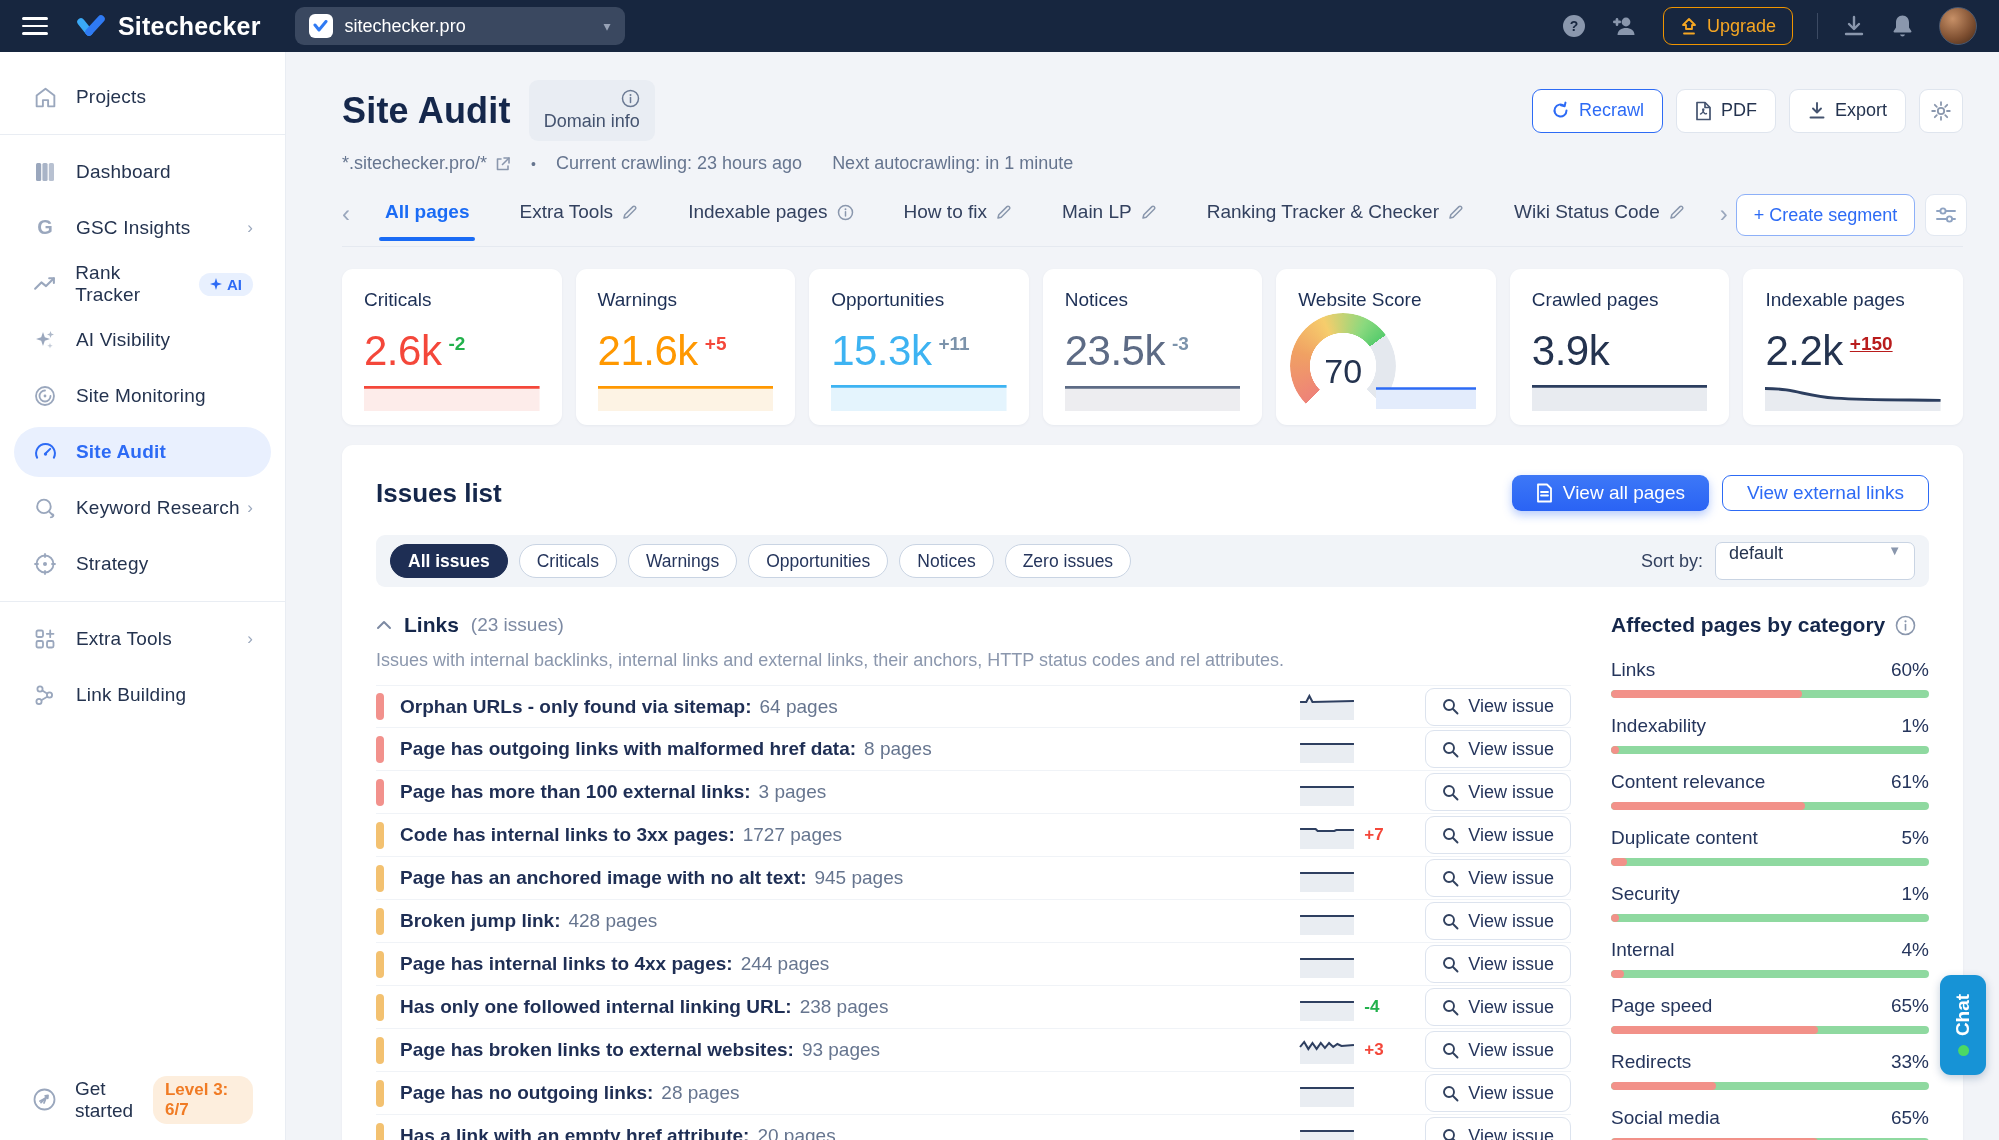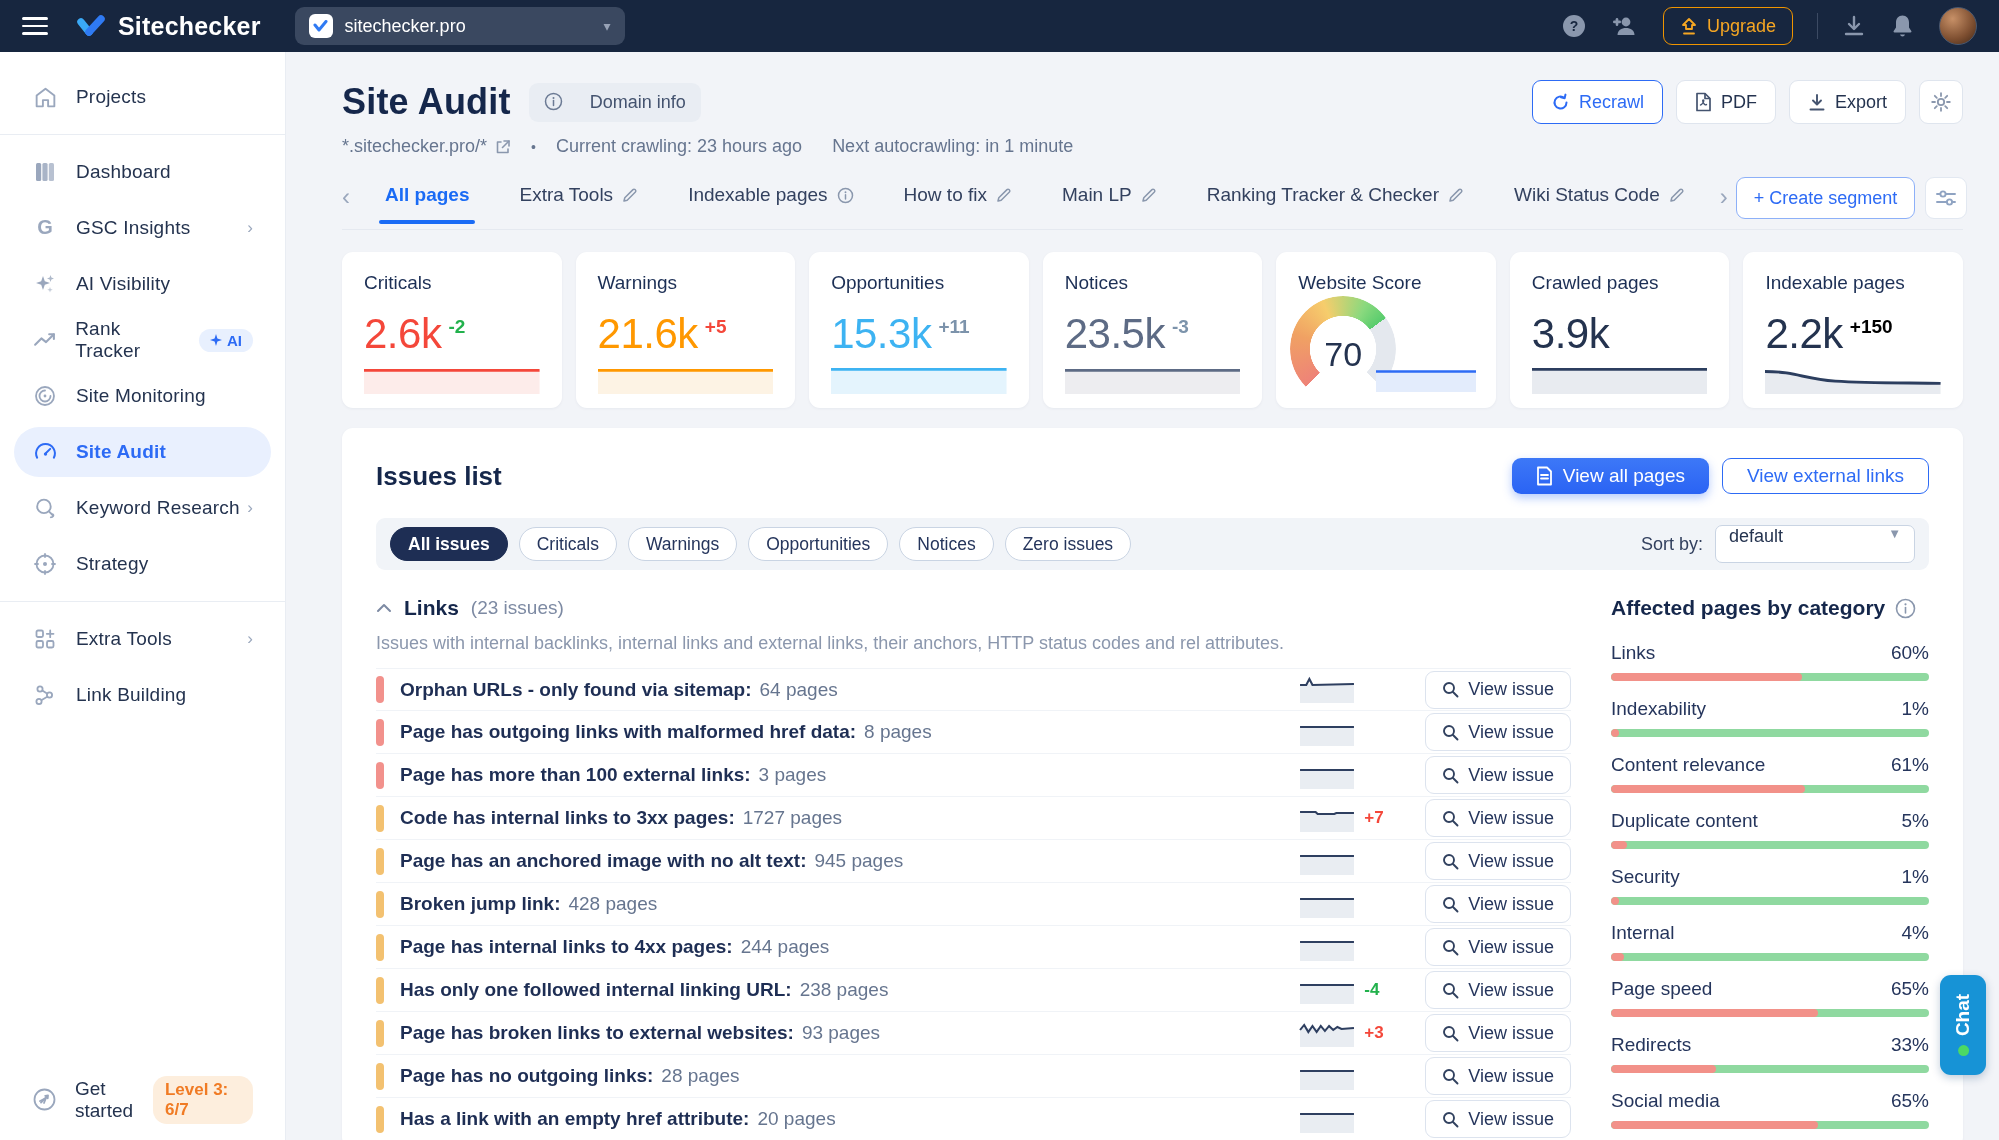--- a/index.html
+++ b/index.html
@@ -36,21 +36,21 @@
   .side-divider{height:1px;background:#e9edf3;margin:12px 0;}
   .side-footer{position:absolute;bottom:16px;left:0;right:0;display:flex;align-items:center;padding:0 32px;cursor:pointer;}
   .side-footer .s-icon{width:26px;height:26px;margin-right:18px;color:#9aa7bd;}
   .side-footer .gs-label{font-size:19px;color:#24334f;}
   .level-badge{background:#fdeedd;color:#f07b24;font-weight:bold;font-size:17px;border-radius:14px;padding:4px 12px;}
 
   
   .main{position:absolute;top:52px;left:286px;right:0;bottom:0;padding:28px 36px 0 56px;overflow:hidden;}
   .page-header{display:flex;align-items:center;}
   .page-title{font-size:36px;font-weight:bold;color:#15274b;letter-spacing:.2px;}
-  .domain-info{display:flex;align-items:flex-start;gap:27px;background:#e9edf3;border-radius:9px;padding:9px 15px;margin-left:18px;color:#44536f;font-size:18px;cursor:pointer;}
+  .domain-info{display:flex;align-items:flex-end;gap:3px;background:#e9edf3;border-radius:9px;padding:9px 15px;margin-left:18px;color:#44536f;font-size:18px;cursor:pointer;flex-direction:column;}
   .header-actions{margin-left:auto;display:flex;align-items:center;gap:13px;padding-left:37px;}
   .h-btn{display:flex;align-items:center;gap:9px;height:44px;border-radius:9px;background:#fff;border:1px solid #dfe5ee;color:#24334f;font-size:18px;padding:0 18px;cursor:pointer;}
   .h-btn.blue{border:1.4px solid #2d6bf5;color:#2d6bf5;}
   .h-btn.square{width:44px;padding:0;justify-content:center;color:#8a97ad;}
   .sub-header{display:flex;align-items:center;gap:14px;margin-top:12px;font-size:18px;color:#66758f;}
   .sub-url{display:flex;align-items:center;gap:8px;}
   .sub-dot{color:#66758f;font-size:14px;margin:0 6px;}
   .sub-gap{margin-left:16px;}
 
   
@@ -230,43 +230,43 @@
     <span class="s-icon">
           <svg width="24" height="24" viewBox="0 0 24 24">
             <text x="12" y="18" text-anchor="middle" font-size="20" font-weight="bold" fill="currentColor" font-family="Liberation Sans,sans-serif">G</text>
           </svg>
         </span>
     <span class="s-label">GSC Insights</span>
   <span class="s-chev">›</span>
       </div>
       <div class="side-item">
     <span class="s-icon">
+          <svg width="25" height="25" viewBox="0 0 24 24" fill="none" stroke="currentColor" stroke-width="2" stroke-linecap="round" stroke-linejoin="round">
+            <path d="M3 16 L9 10 L13.5 13.5 L21 6"></path>
+            <path d="M16.5 6 H21 V10.5"></path>
+          </svg>
+        </span>
+    <span class="s-label">Rank Tracker</span>
+  <span class="s-badge">
+          <svg width="12" height="12" viewBox="0 0 12 12" fill="#2d6bf5">
+            <path d="M6 0 L7.4 4.6 L12 6 L7.4 7.4 L6 12 L4.6 7.4 L0 6 L4.6 4.6 Z"></path>
+          </svg>
+          <span>AI</span>
+        </span>
+      </div>
+      <div class="side-item">
+    <span class="s-icon">
           <svg width="24" height="24" viewBox="0 0 24 24" fill="currentColor">
             <path d="M10 4 L11.8 9.2 L17 11 L11.8 12.8 L10 18 L8.2 12.8 L3 11 L8.2 9.2 Z"></path>
             <path d="M17.5 3 L18.4 5.6 L21 6.5 L18.4 7.4 L17.5 10 L16.6 7.4 L14 6.5 L16.6 5.6 Z" opacity=".8"></path>
             <path d="M17 15 L17.7 17 L19.7 17.7 L17.7 18.4 L17 20.4 L16.3 18.4 L14.3 17.7 L16.3 17 Z" opacity=".6"></path>
           </svg>
         </span>
     <span class="s-label">AI Visibility</span>
   </div>
-      <div class="side-item">
-    <span class="s-icon">
-          <svg width="25" height="25" viewBox="0 0 24 24" fill="none" stroke="currentColor" stroke-width="2" stroke-linecap="round" stroke-linejoin="round">
-            <path d="M3 16 L9 10 L13.5 13.5 L21 6"></path>
-            <path d="M16.5 6 H21 V10.5"></path>
-          </svg>
-        </span>
-    <span class="s-label">Rank Tracker</span>
-  <span class="s-badge">
-          <svg width="12" height="12" viewBox="0 0 12 12" fill="#2d6bf5">
-            <path d="M6 0 L7.4 4.6 L12 6 L7.4 7.4 L6 12 L4.6 7.4 L0 6 L4.6 4.6 Z"></path>
-          </svg>
-          <span>AI</span>
-        </span>
-      </div>
       <div class="side-item">
     <span class="s-icon">
           <svg width="24" height="24" viewBox="0 0 24 24" fill="none" stroke="currentColor" stroke-width="1.8">
             <circle cx="12" cy="12" r="9"></circle>
             <path d="M12 6.5 a5.5 5.5 0 1 0 5.5 5.5" stroke-linecap="round"></path>
             <circle cx="12" cy="12" r="1.4" fill="currentColor" stroke="none"></circle>
           </svg>
         </span>
     <span class="s-label">Site Monitoring</span>
   </div>
@@ -555,21 +555,21 @@
           <svg width="100%" height="100%" viewBox="0 0 100 28" preserveAspectRatio="none">
             <path d="M0,5 L100,5 L100,28 L0,28 Z" fill="#e8ebf0" stroke="none"></path>
             <path d="M0,5 L100,5" fill="none" stroke="#2c3e5f" stroke-width="2.6"></path>
           </svg>
         </div>
   </div>
       <div class="card">
     <div class="card-label">Indexable pages</div>
     <div class="card-value-row">
       <span class="card-value" style="color: rgb(36, 51, 79);">2.2k</span>
-      <span class="card-delta" style="color: #000000;">+150</span>
+      <span class="card-delta" style="color: #b91c1c; text-decoration: underline;">+150</span>
     </div>
     <div class="card-spark">
           <svg width="100%" height="100%" viewBox="0 0 100 28" preserveAspectRatio="none">
             <path d="M0,7 C18,7 22,14 40,16 C58,18 80,17.5 100,18 L100,28 L0,28 Z" fill="#e8ebf0" stroke="none"></path>
             <path d="M0,7 C18,7 22,14 40,16 C58,18 80,17.5 100,18" fill="none" stroke="#2c3e5f" stroke-width="2.6"></path>
           </svg>
         </div>
   </div>
     </div>
 

